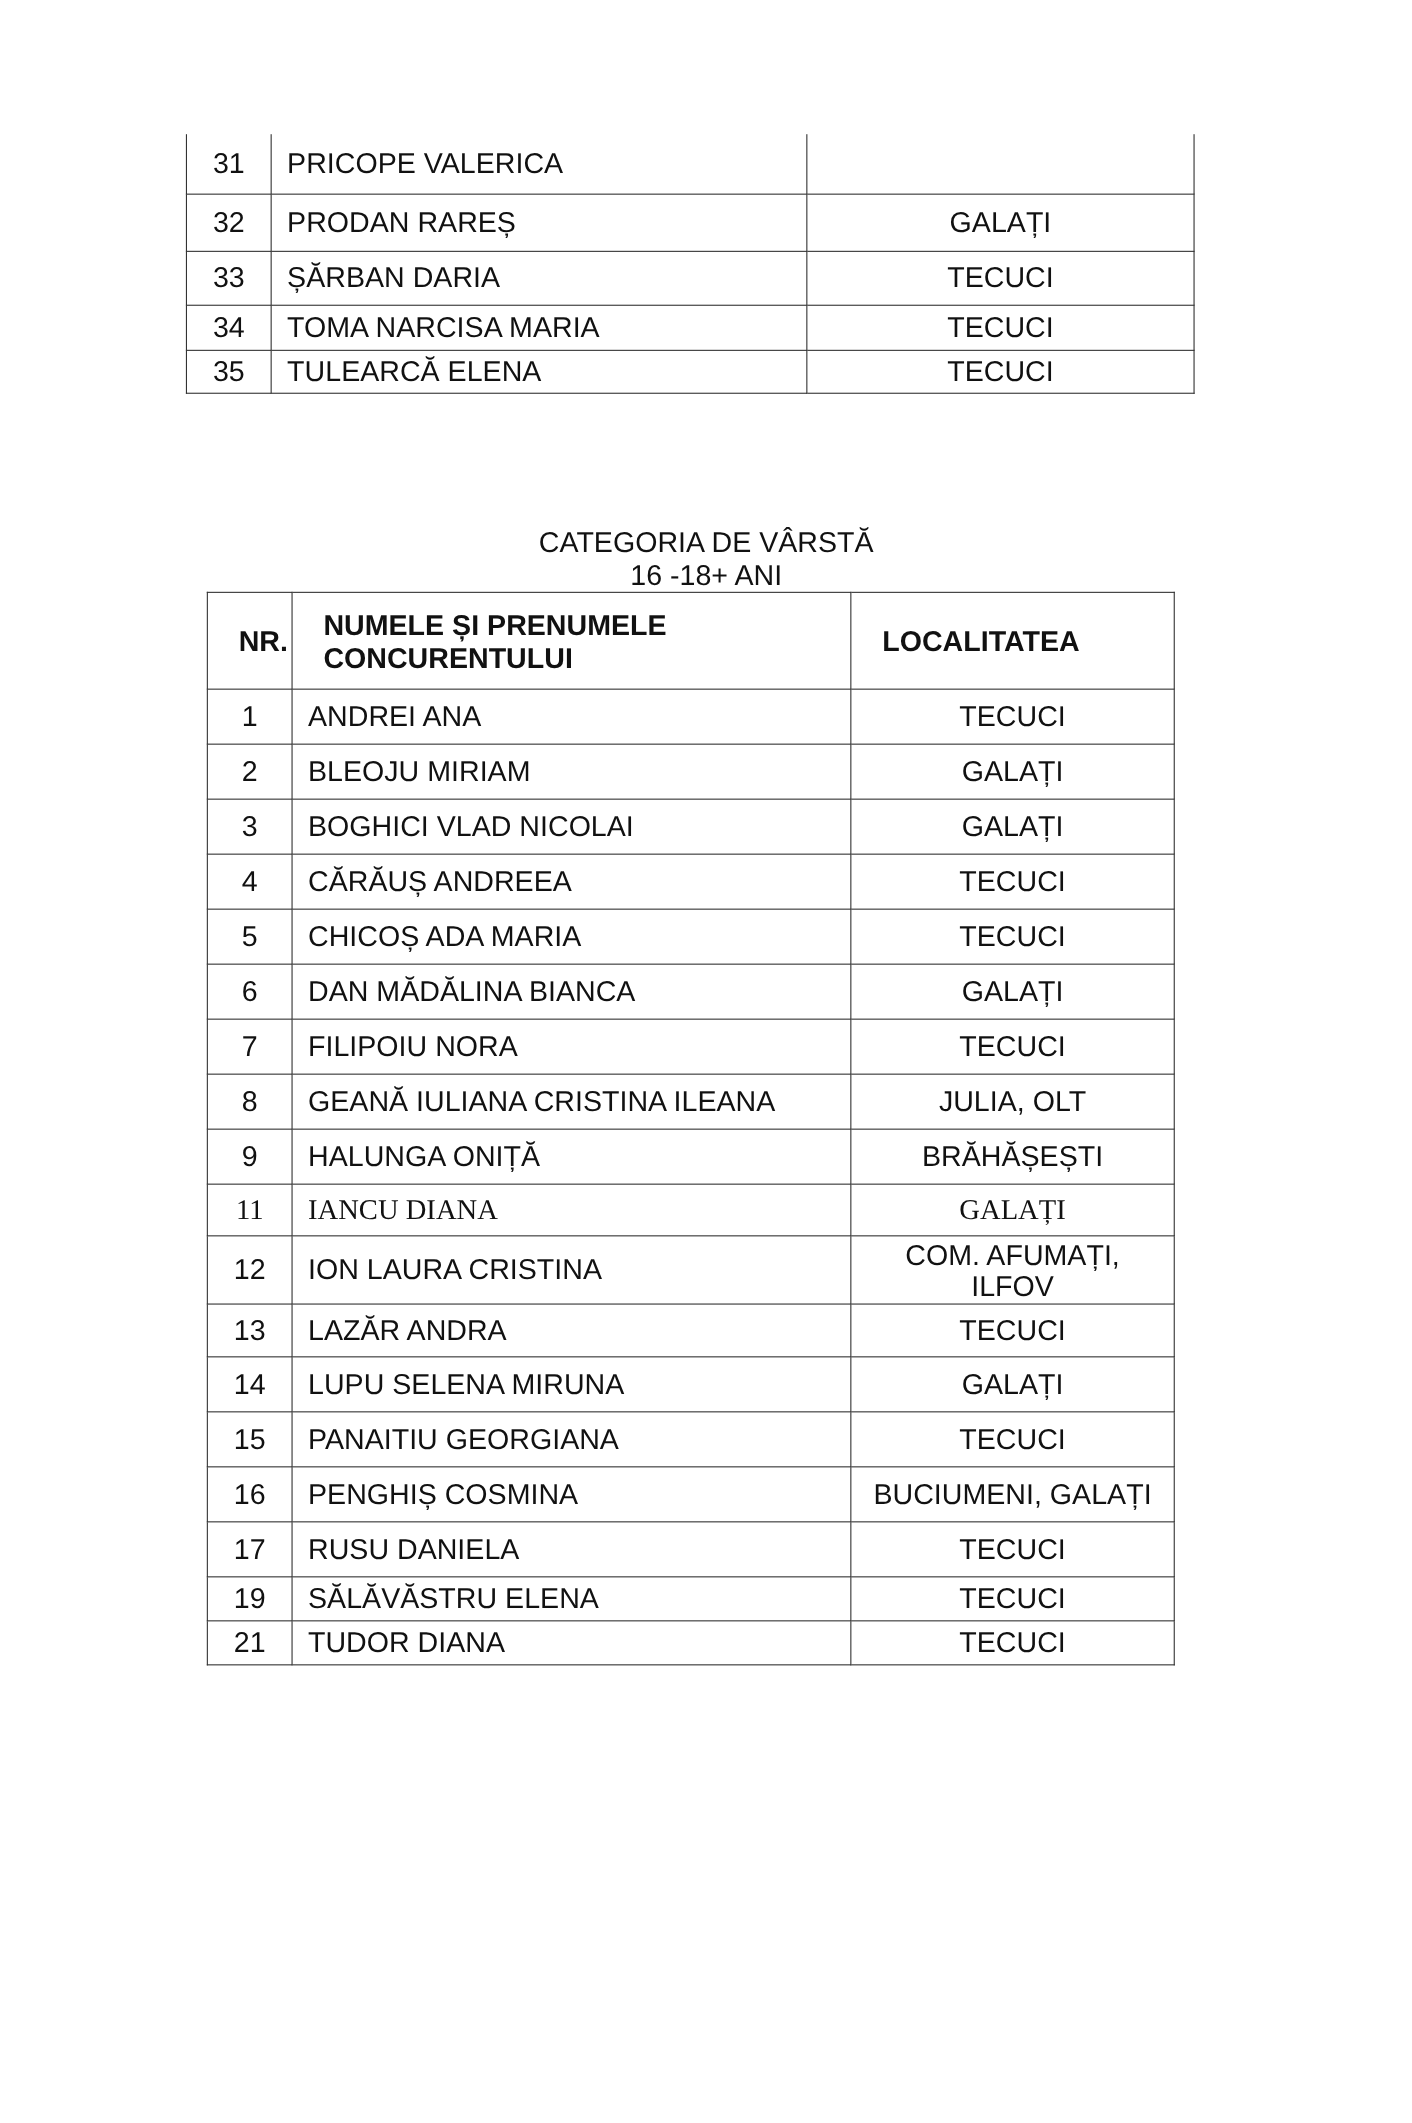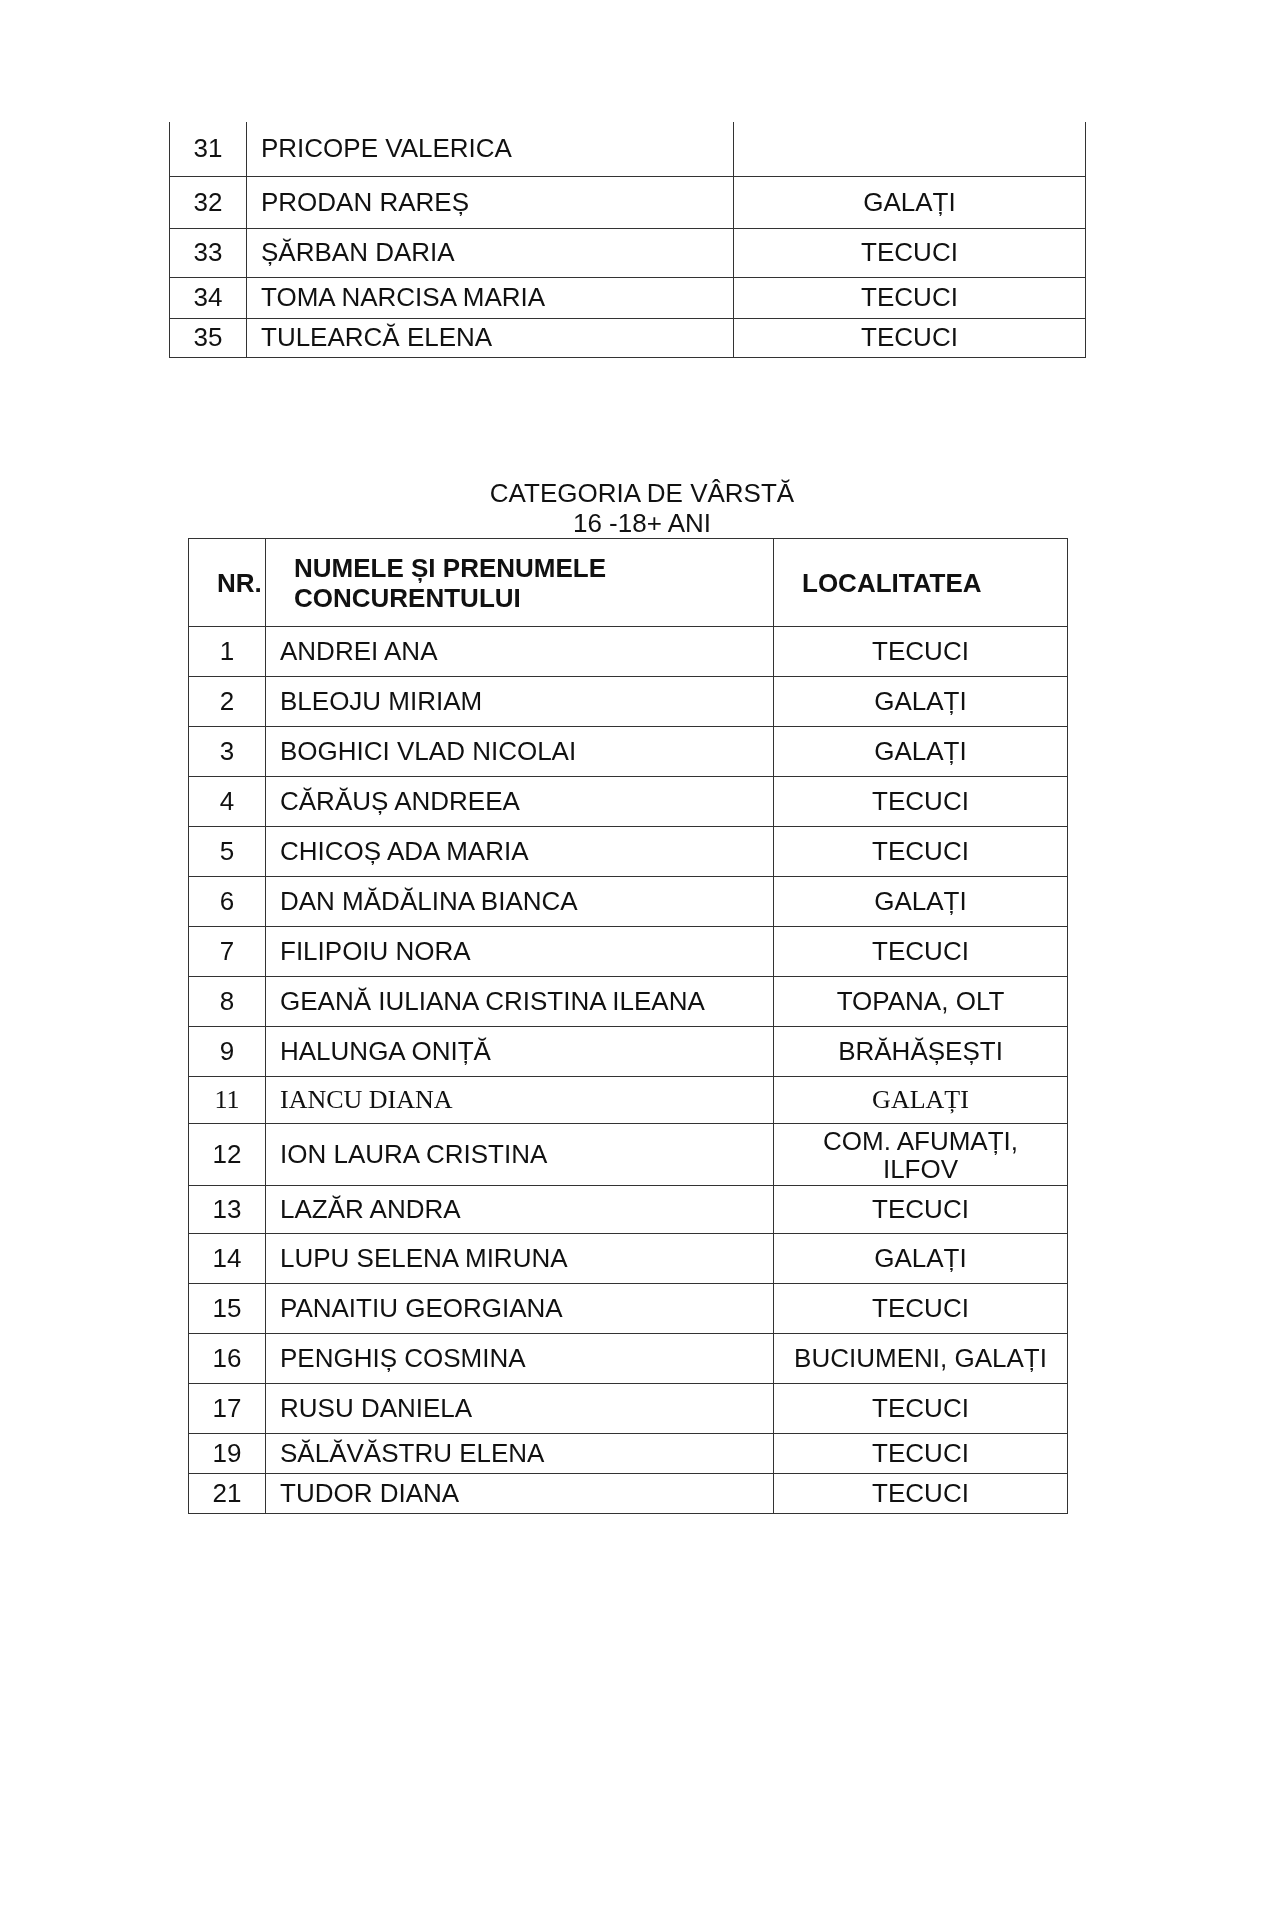--- a/index.html
+++ b/index.html
@@ -105,21 +105,21 @@
         <td class="loc">GALAȚI</td>
       </tr>
       <tr style="height: 50px;">
         <td class="nr">7</td>
         <td class="name">FILIPOIU NORA</td>
         <td class="loc">TECUCI</td>
       </tr>
       <tr style="height: 50px;">
         <td class="nr">8</td>
         <td class="name">GEANĂ IULIANA CRISTINA ILEANA</td>
-        <td class="loc">TOPANA, OLT</td>
+        <td class="loc">JULIA, OLT</td>
       </tr>
       <tr style="height: 50px;">
         <td class="nr">9</td>
         <td class="name">HALUNGA ONIȚĂ</td>
         <td class="loc">BRĂHĂȘEȘTI</td>
       </tr>
       <tr style="height: 47px; font-family: Liberation Serif, serif;">
         <td class="nr">11</td>
         <td class="name">IANCU DIANA</td>
         <td class="loc">GALAȚI</td>

